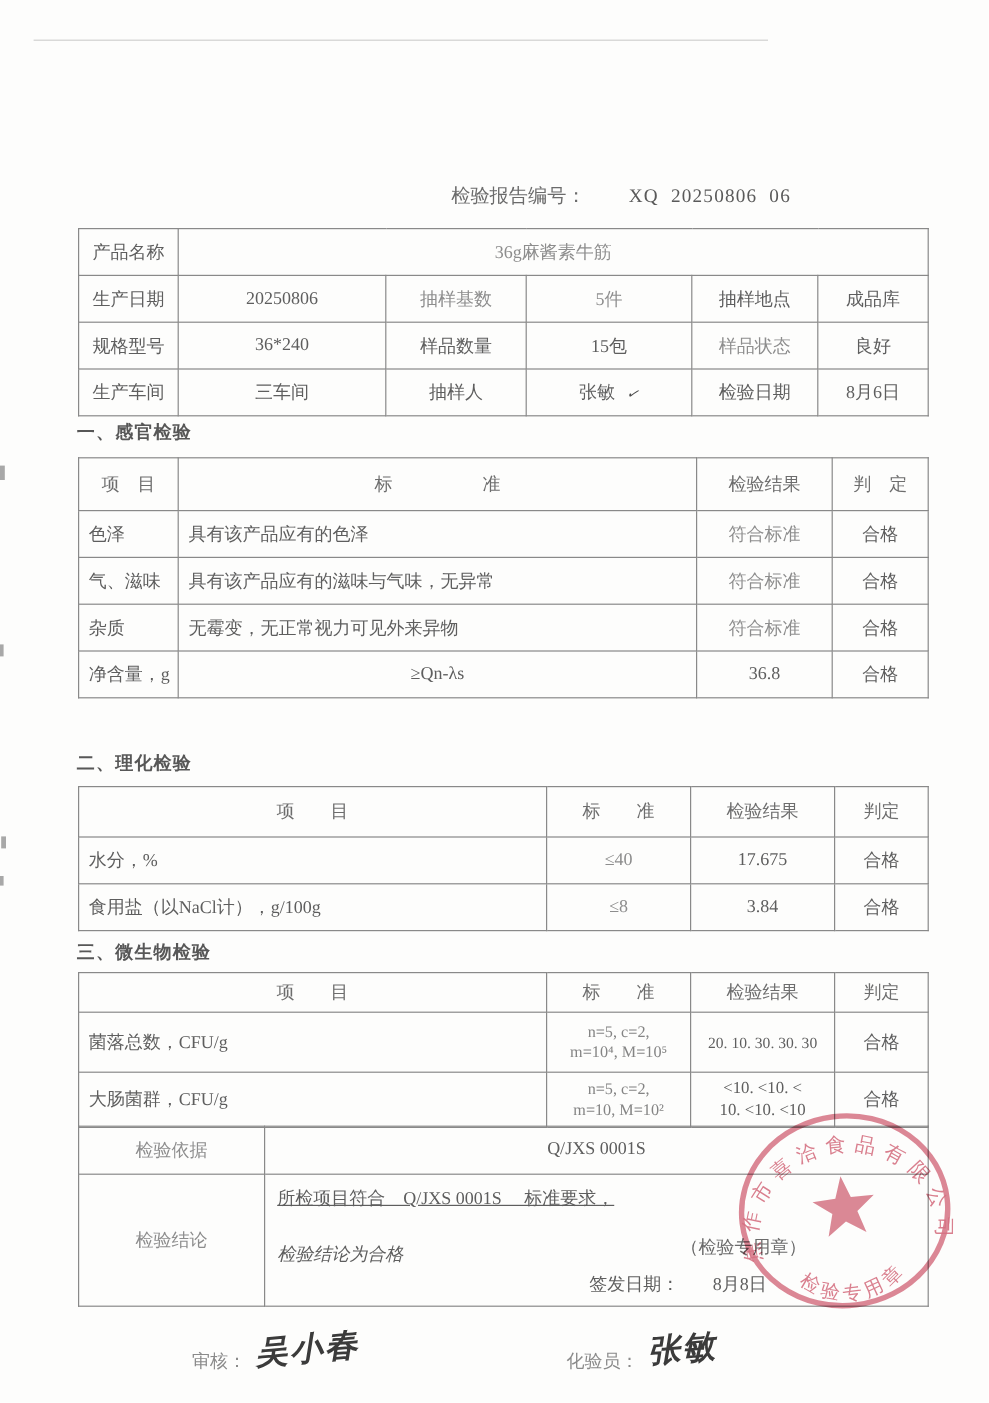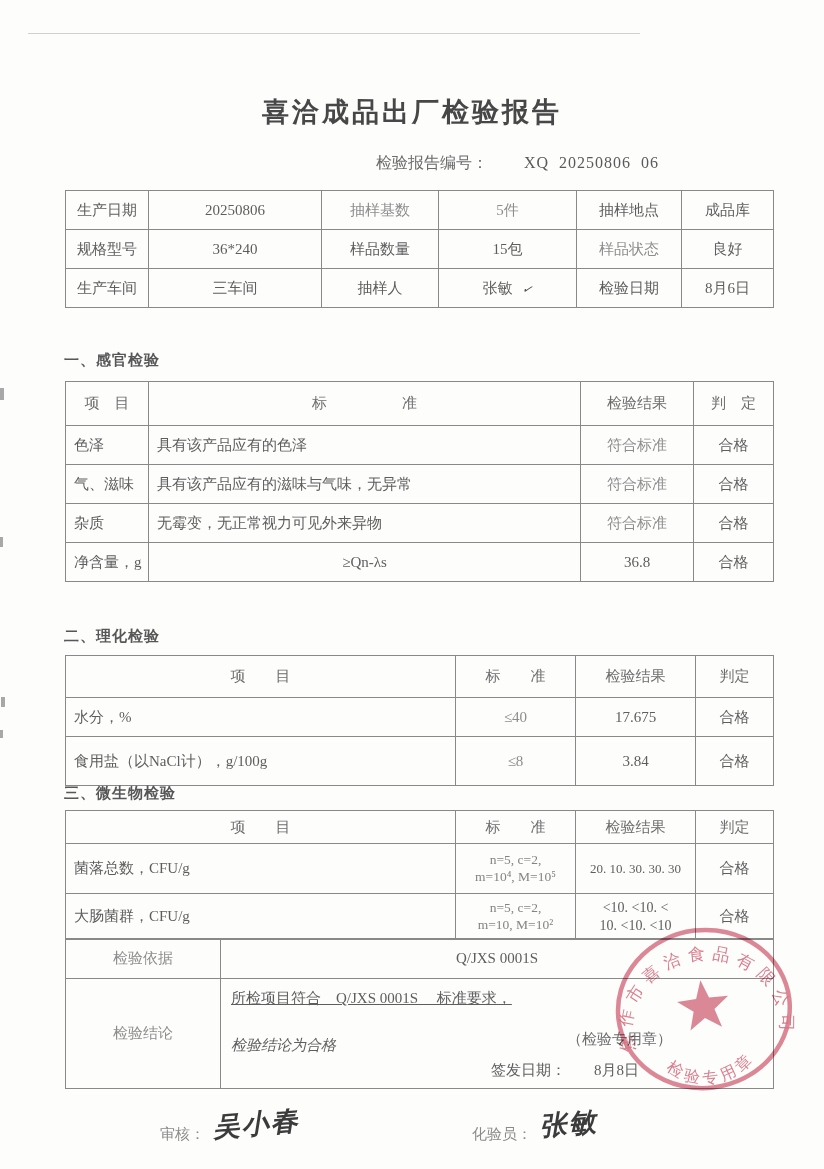--- a/index.html
+++ b/index.html
@@ -60,34 +60,37 @@
 <body>
 
 <div class="page">
 
   <div class="scanline" style="top:33px;left:28px;width:612px;"></div>
   <div class="speck" style="left:0;top:388px;width:4px;height:12px;"></div>
   <div class="speck" style="left:0;top:537px;width:3px;height:10px;"></div>
   <div class="speck" style="left:1px;top:697px;width:4px;height:10px;"></div>
   <div class="speck" style="left:0;top:730px;width:3px;height:8px;"></div>
 
-  <div class="title">喜洽成品出厂检验报告</div>
 
   <div class="report-no"><span>检验报告编号：</span><span class="val">XQ  20250806  06</span></div>
 
   <table class="t1">
     <colgroup>
         <col style="width:83px">
         <col style="width:173px">
         <col style="width:117px">
         <col style="width:138px">
         <col style="width:105px">
         <col style="width:92px">
       </colgroup>
     <tbody>
+        <tr style="height:39px">
+      <td>产品名称</td>
+      <td colspan="5" class="faded">36g麻酱素牛筋</td>
+    </tr>
     <tr style="height:39px">
       <td>生产日期</td>
       <td>20250806</td>
       <td class="faded">抽样基数</td>
       <td class="faded">5件</td>
       <td>抽样地点</td>
       <td>成品库</td>
     </tr>
     <tr style="height:39px">
       <td>规格型号</td>
@@ -164,21 +167,21 @@
       <td class="faded">标　　准</td>
       <td class="faded">检验结果</td>
       <td>判定</td>
     </tr>
     <tr style="height:39px">
       <td class="left">水分，%</td>
       <td class="faded">≤40</td>
       <td>17.675</td>
       <td>合格</td>
     </tr>
-    <tr style="height:49px">
+    <tr style="height:39px">
       <td class="left">食用盐（以NaCl计），g/100g</td>
       <td class="faded">≤8</td>
       <td>3.84</td>
       <td>合格</td>
     </tr>
   </tbody>
     </table>
 
   <div class="sec-heading" style="top:784px;">三、微生物检验</div>
   <table class="tC">

